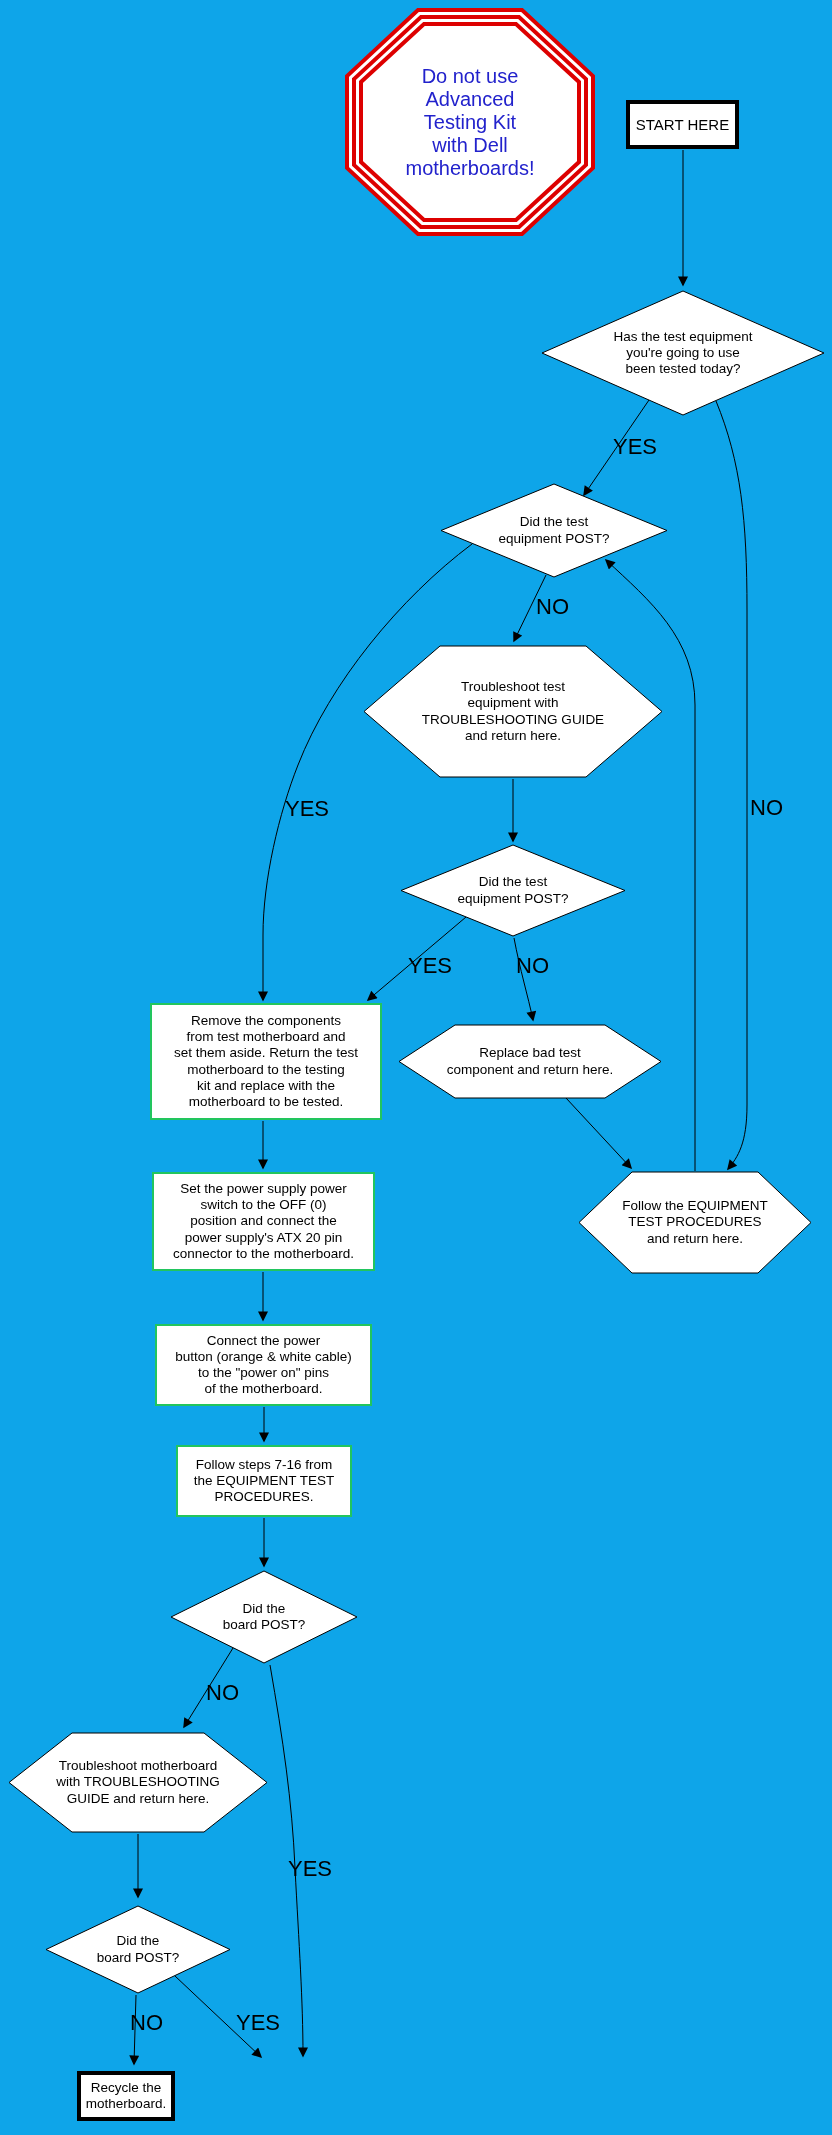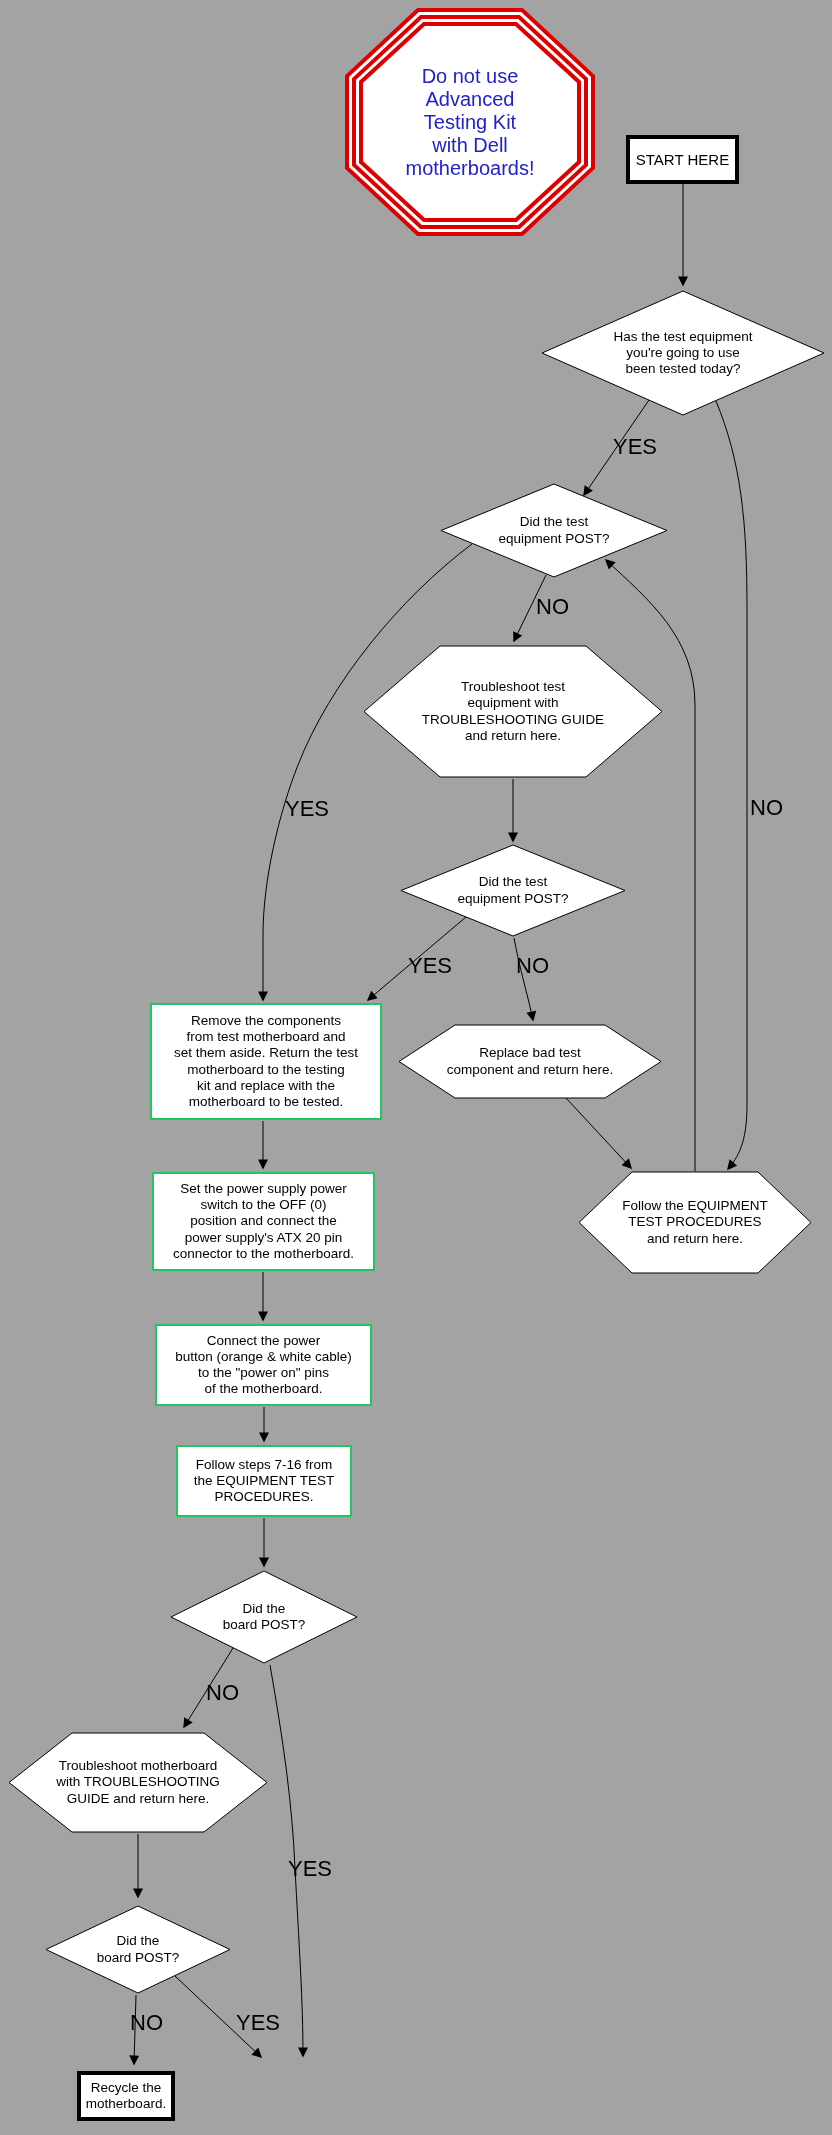--- a/index.html
+++ b/index.html
@@ -1,17 +1,17 @@
 <!DOCTYPE html>
 <html><head>
 <meta charset="utf-8">
 <style>
   html,body{margin:0;padding:0;background:#ffffff;}
   #canvas{
-    position:relative;width:832px;height:2135px;background:#a3a3a3;
+    position:relative;width:832px;height:2135px;background:#0ea5e9;
     font-family:"Liberation Sans", sans-serif;color:#000;overflow:hidden;
   }
   #edges{position:absolute;left:0;top:0;width:832px;height:2135px;pointer-events:none;}
   #edges path{stroke:#000;stroke-width:1;fill:none;}
   .node{position:absolute;display:flex;align-items:center;justify-content:center;text-align:center;}
   .node .shape{position:absolute;left:0;top:0;width:100%;height:100%;}
   .node .shape polygon{fill:#ffffff;stroke:#000;stroke-width:1;}
   .node-text{position:relative;font-size:13.5px;line-height:1.2;white-space:pre-line;z-index:2;}
   .rect{background:#ffffff;border:2px solid #22c55e;box-sizing:border-box;}
   .rect-bold{background:#ffffff;border:4px solid #000;box-sizing:border-box;}
@@ -61,21 +61,21 @@
       <polygon points="76,9 174,9 241,71 241,157 174,219 76,219 9,157 9,71"></polygon>
       <polygon points="79,16 171,16 234,74 234,154 171,212 79,212 16,154 16,74"></polygon>
     </svg>
     <div id="stop-text">Do not use
 Advanced
 Testing Kit
 with Dell
 motherboards!</div>
   </div>
 
-  <div class="node rect-bold" style="left:626px;top:100px;width:113px;height:49px;margin-top:35px;">
+  <div class="node rect-bold" style="left:626px;top:100px;width:113px;height:49px;">
     <div class="node-text start-text">START HERE</div>
   </div>
 
   <div class="node" style="left:541px;top:290px;width:284px;height:126px;">
     <svg class="shape" viewBox="0 0 284 126" preserveAspectRatio="none">
         <polygon points="142,1 283,63 142,125 1,63"></polygon>
       </svg>
     <div class="node-text">Has the test equipment
 you're going to use
 been tested today?</div>

